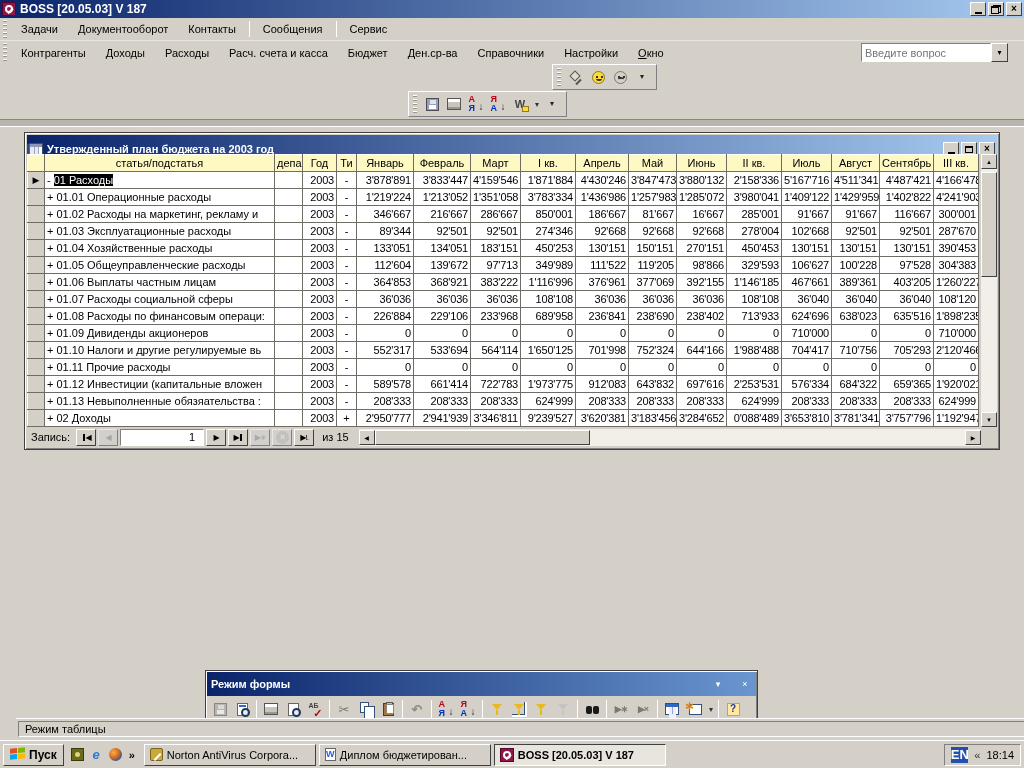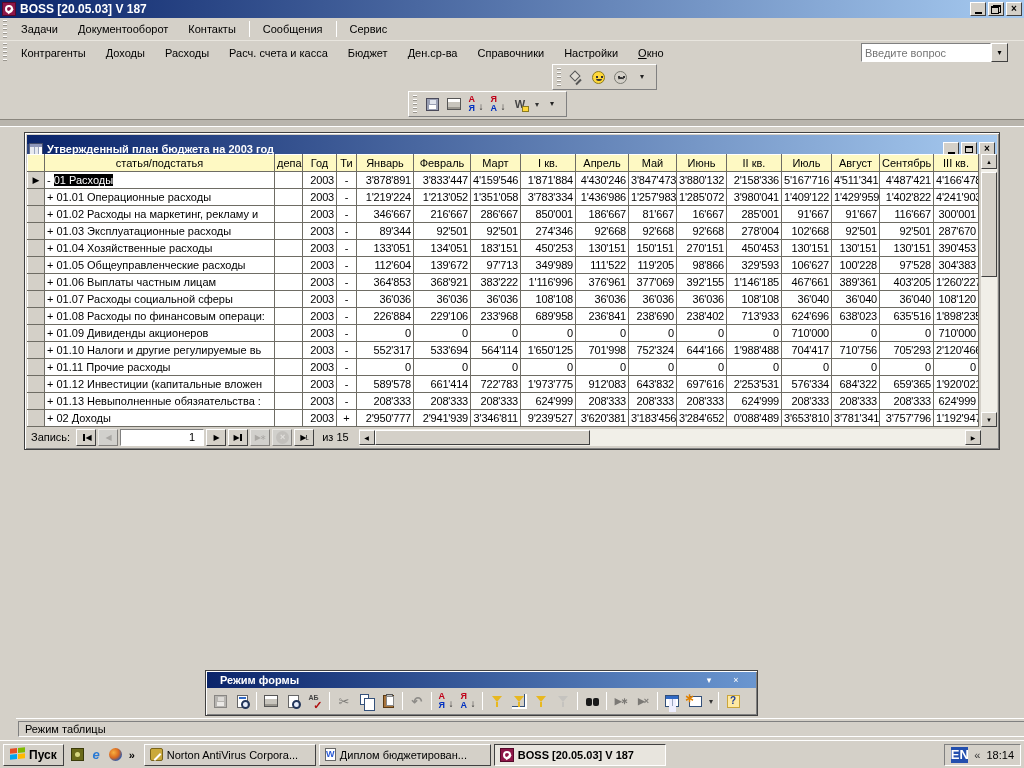--- a/index.html
+++ b/index.html
@@ -157,21 +157,21 @@
   .recnav input{width:84px;height:17px;border:1px solid;border-color:#808080 #fff #fff #808080;background:#fff;
     font-family:"Liberation Sans",sans-serif;font-size:11px;text-align:right;padding-right:8px}
   .recnav .count{margin:0 8px 0 6px}
   .hscroll{flex:1;height:17px;display:flex;align-items:center;background:#f1efe8;margin-right:16px}
   .hthumb{width:215px;height:15px;background:#d4d0c8;border:1px solid;border-color:#fff #404040 #404040 #fff}
   .hspace{flex:1}
 
   
   .form-toolbar{position:absolute;left:205px;top:670px;width:553px;background:#d4d0c8;
     border:1px solid #404040;box-shadow:inset 1px 1px 0 #fff,inset -1px -1px 0 #808080;padding:1px}
-  .ft-title{height:16px;background:linear-gradient(90deg,#0a246a,#6a96d0);display:flex;align-items:center;padding:0 13px;gap:13px}
+  .ft-title{height:24px;background:linear-gradient(90deg,#0a246a,#6a96d0);display:flex;align-items:center;padding:0 4px;gap:13px}
   .ft-title .t-text{color:#fff;font-weight:bold;font-size:11px;flex:1}
   .ft-title .tb{color:#fff;font-size:9px;width:14px;text-align:center}
   .ft-btns{display:flex;align-items:center;height:26px;padding:0 2px}
 
   
   .statusbar{position:absolute;left:16px;top:718px;width:1024px;height:22px;background:#d4d0c8;border-top:1px solid #fff;padding:2px 2px}
   .statusbar .spanel{height:16px;border:1px solid;border-color:#808080 #fff #fff #808080;display:flex;align-items:center;padding-left:6px}
 
   
   .taskbar{position:absolute;left:0;top:740px;width:1024px;height:28px;background:#d4d0c8;border-top:1px solid #fff;

